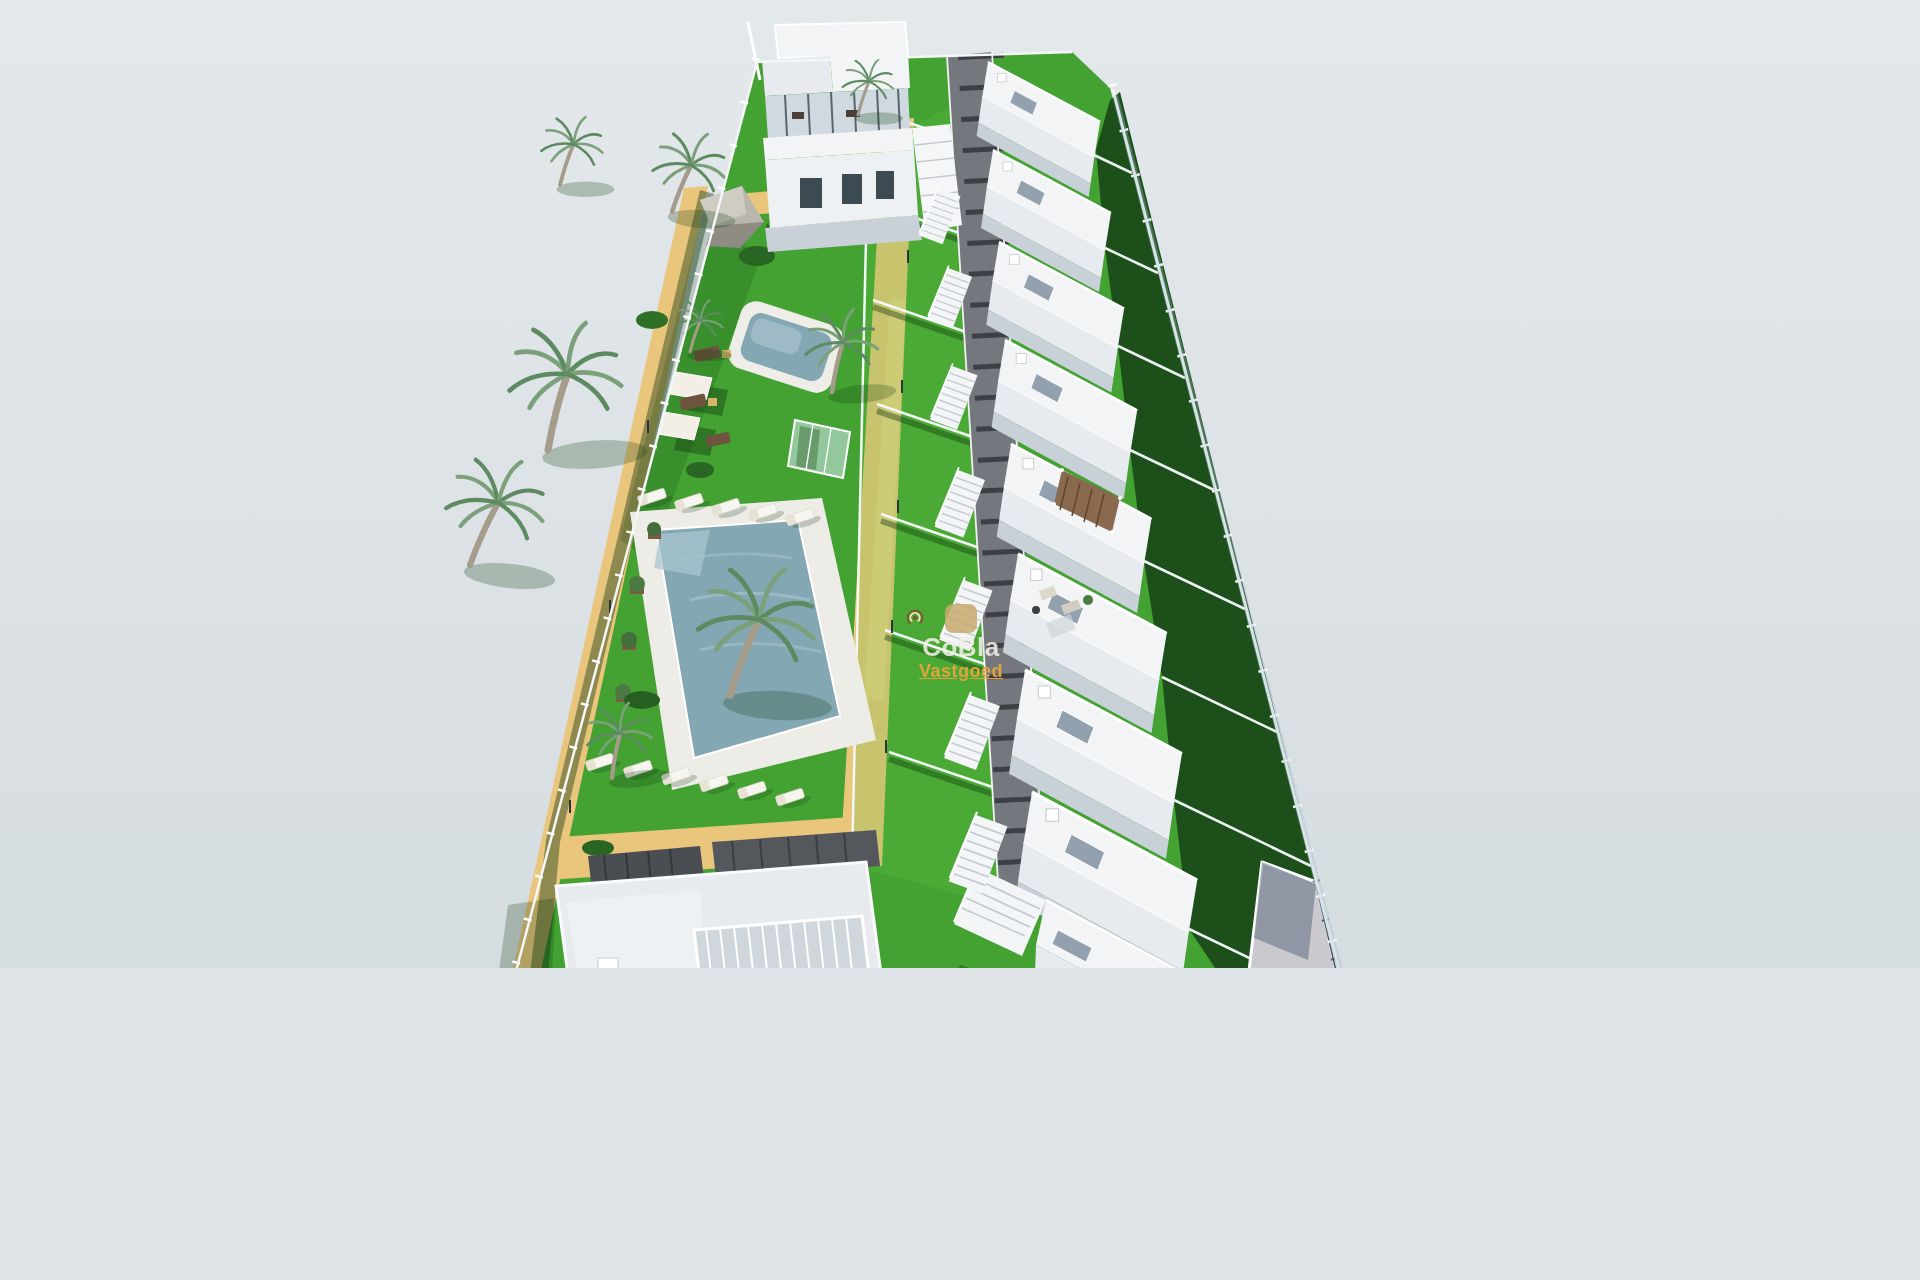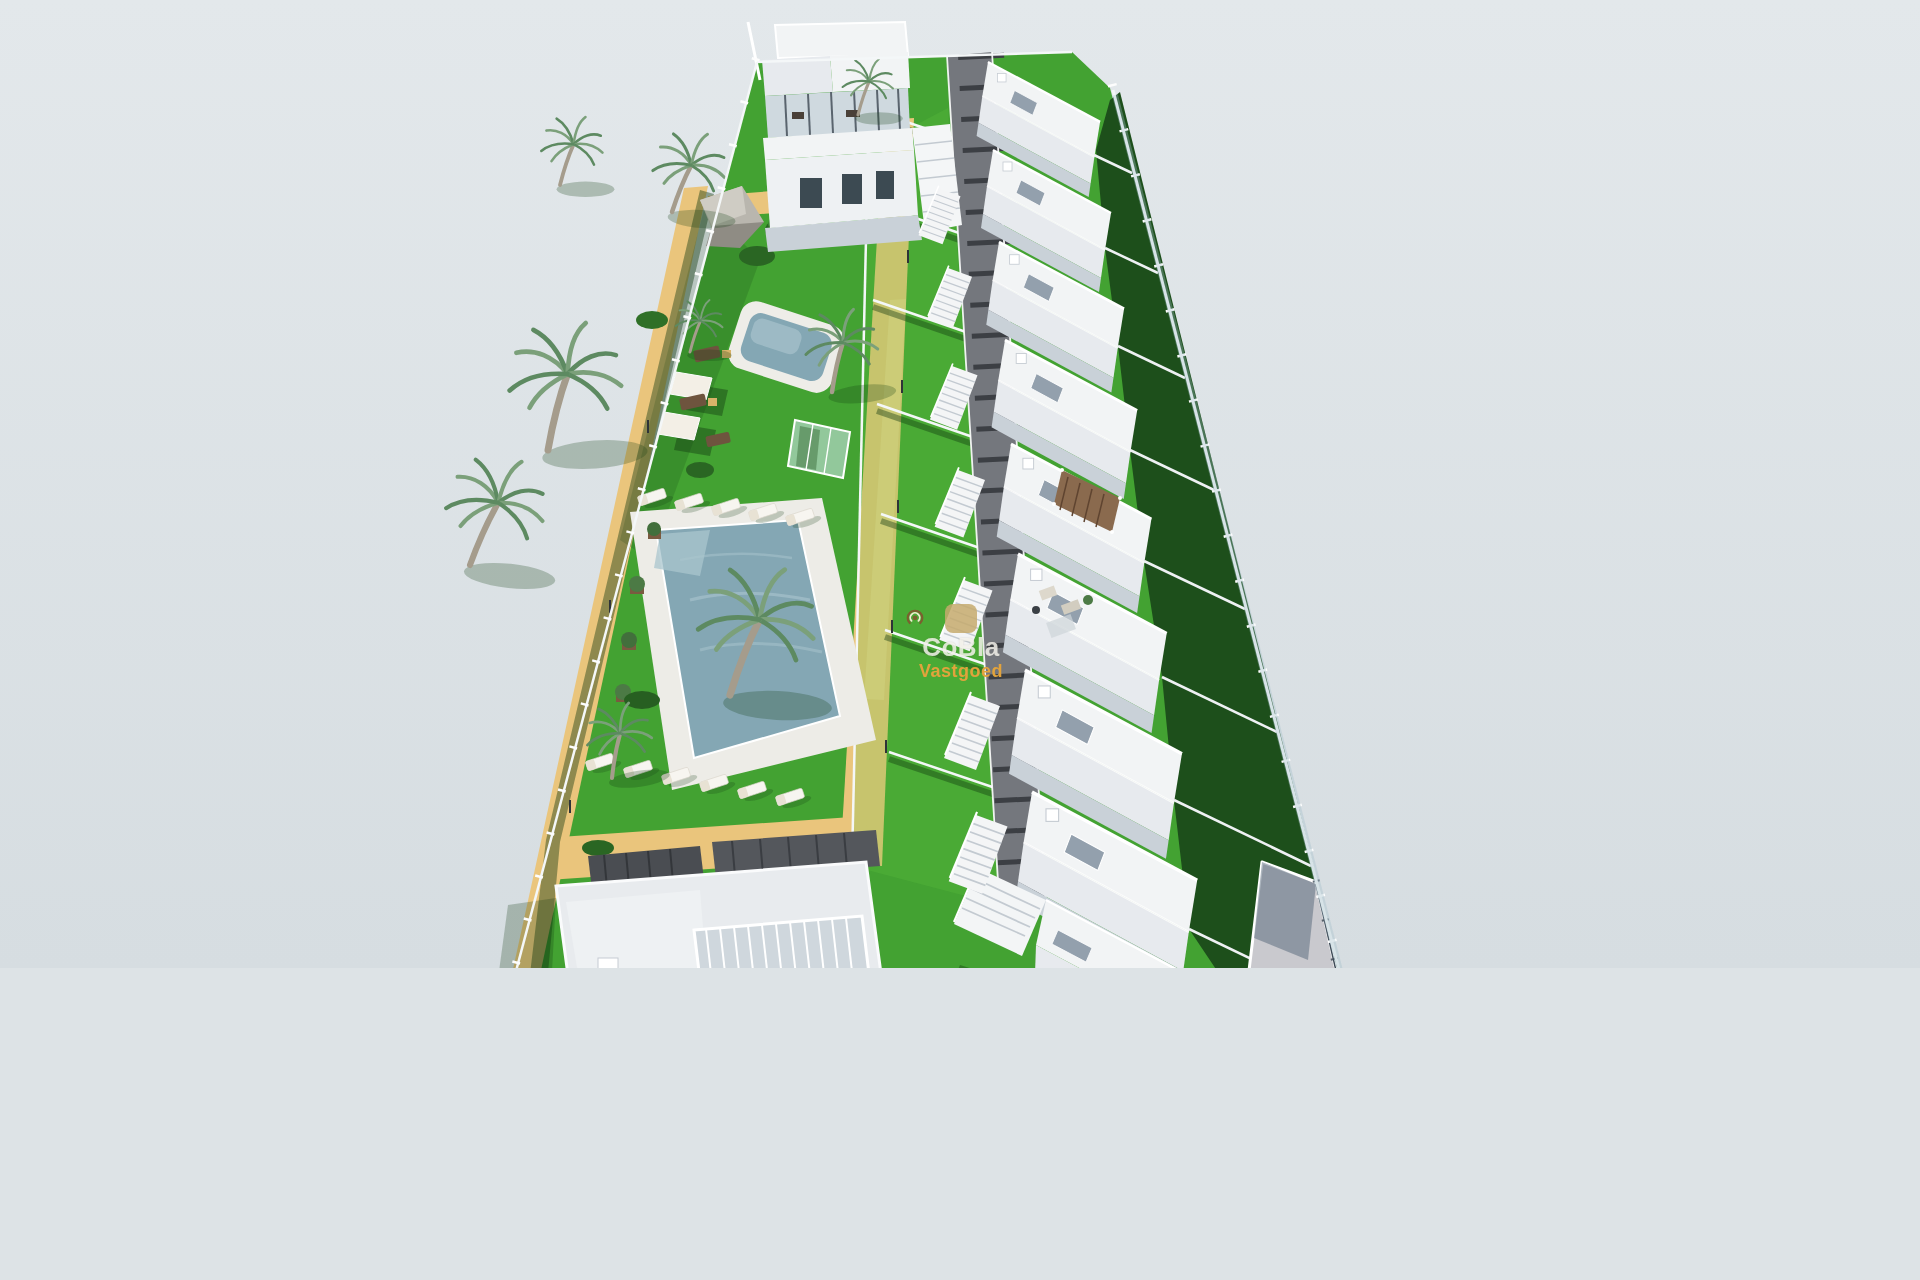--- a/index.html
+++ b/index.html
@@ -35,20 +35,21 @@
     width:32px;height:29px;border-radius:8px;background:var(--logo_bg);
     display:flex;align-items:center;justify-content:center;margin-bottom:1px;
   }
   .wm-brand{
     font-size:26px;font-weight:bold;color:var(--brand_color);
     letter-spacing:0.5px;text-shadow:0 0 2px rgba(120,110,80,0.25);
   }
   .wm-subtitle{
     font-size:18px;font-weight:bold;color:var(--subtitle_color);margin-top:2px;
     letter-spacing:0.5px;
+    text-decoration:underline;
   }
 </style>
 </head>
 <body>
 
 <div class="stage">
 <svg width="1920" height="1280" viewBox="0 0 1920 1280">
   <defs>
     <g id="lounger">
       <ellipse cx="5" cy="7" rx="15" ry="4" fill="rgba(20,60,20,0.22)"></ellipse>

